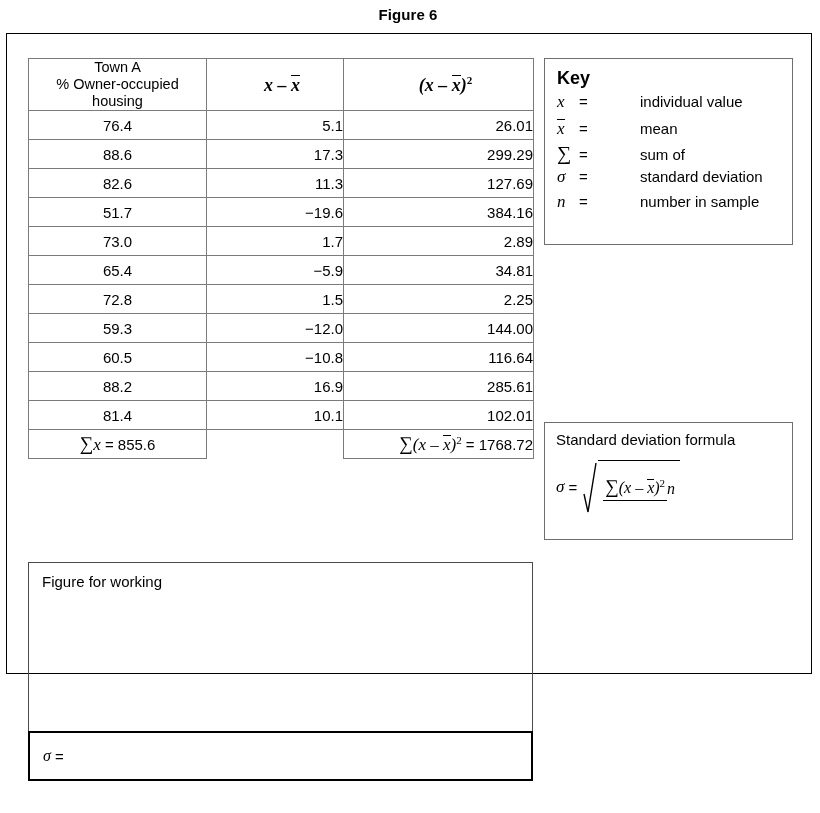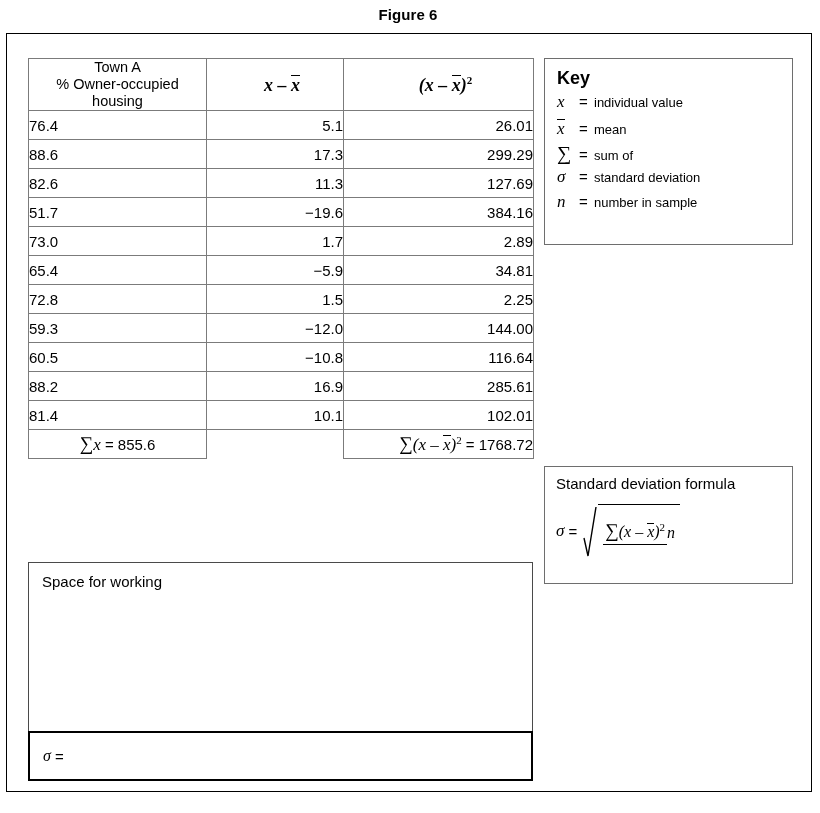--- a/index.html
+++ b/index.html
@@ -27,21 +27,21 @@
     font-weight: bold;
     letter-spacing: 0.1px;
   }
 
   
   .page-frame {
     position: absolute;
     left: 6px;
     top: 33px;
     width: 806px;
-    height: 759px;
+    height: 641px;
     border: 1px solid #000000;
     box-sizing: border-box;
   }
 
   
   .data-table {
     position: absolute;
     left: 21px;
     top: 24px;
     border-collapse: collapse;
@@ -69,21 +69,21 @@
     line-height: 1.18;
   }
   .hdr-math {
     font-family: "Liberation Serif", serif;
     font-style: italic;
     font-weight: bold;
     font-size: 18px;
     margin-left: 14px;
   }
 
-  .cell-c1 { }
+  .cell-c1 { text-align: center; }
   .cell-c2 { text-align: right; }
   .cell-c3 { text-align: right; padding-right: 13px; }
 
   
   tr.answer-row td.blank-cell {
     border: 2px solid #000000;
   }
   tr.answer-row td.blank-c2 { border-right-width: 1px; }
   tr.answer-row td.blank-c3 { border-left-width: 1px; }
 
@@ -147,33 +147,32 @@
   }
   .key-sym.big {
     font-style: normal;
     font-size: 20px;
   }
   .key-eq {
     width: 15px;
     flex: 0 0 15px;
     font-size: 15px;
   }
-  .key-label { font-size: 13px; }
+  .key-label { font-size: 15px; margin-left: 46px; }
 
   
   .formula-box {
     position: absolute;
     left: 537px;
     top: 388px;
     width: 249px;
     height: 118px;
     border: 1px solid #6e6e6e;
     box-sizing: border-box;
     padding: 8px 0 0 11px;
-    margin-top: 44px;
   }
   .formula-title { font-size: 15px; }
   .formula-body {
     display: flex;
     align-items: center;
     margin-top: 12px;
   }
   .f-sigma {
     font-family: "Liberation Serif", serif;
     font-style: italic;
@@ -391,21 +390,21 @@
           <span class="frac-num">
             <span class="sigma-big">∑</span>(<span>x</span> – <span class="ovl">x</span>)<span class="sup2">2</span>
           </span>
           <span class="frac-den">n</span>
         </span>
       </span>
     </div>
   </div>
 
   <div class="working-box">
-    <div class="working-label">Space for working</div>
+    <div class="working-label">Figure for working</div>
   </div>
 
   <div class="answer-box">
     <span class="answer-sigma">σ</span>
     <span class="answer-eq">=</span>
   </div>
 
 </div>
 
 </body></html>

